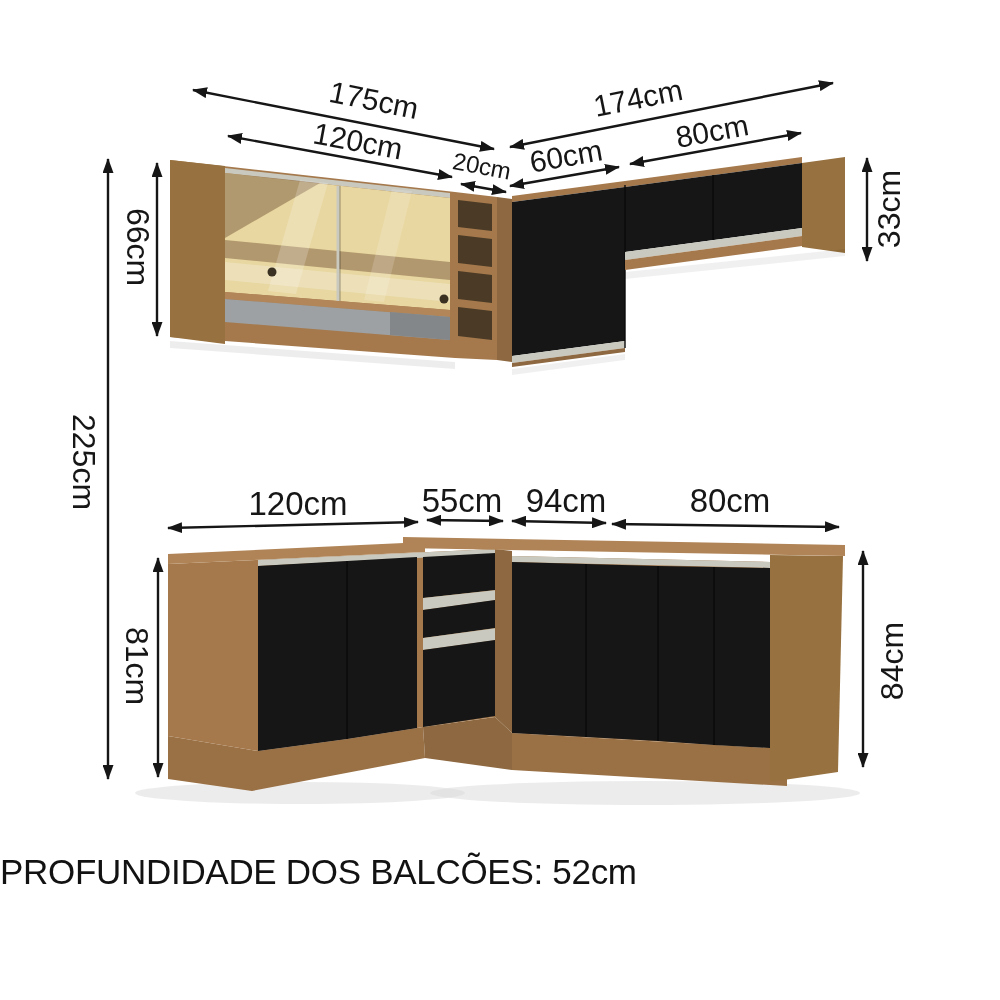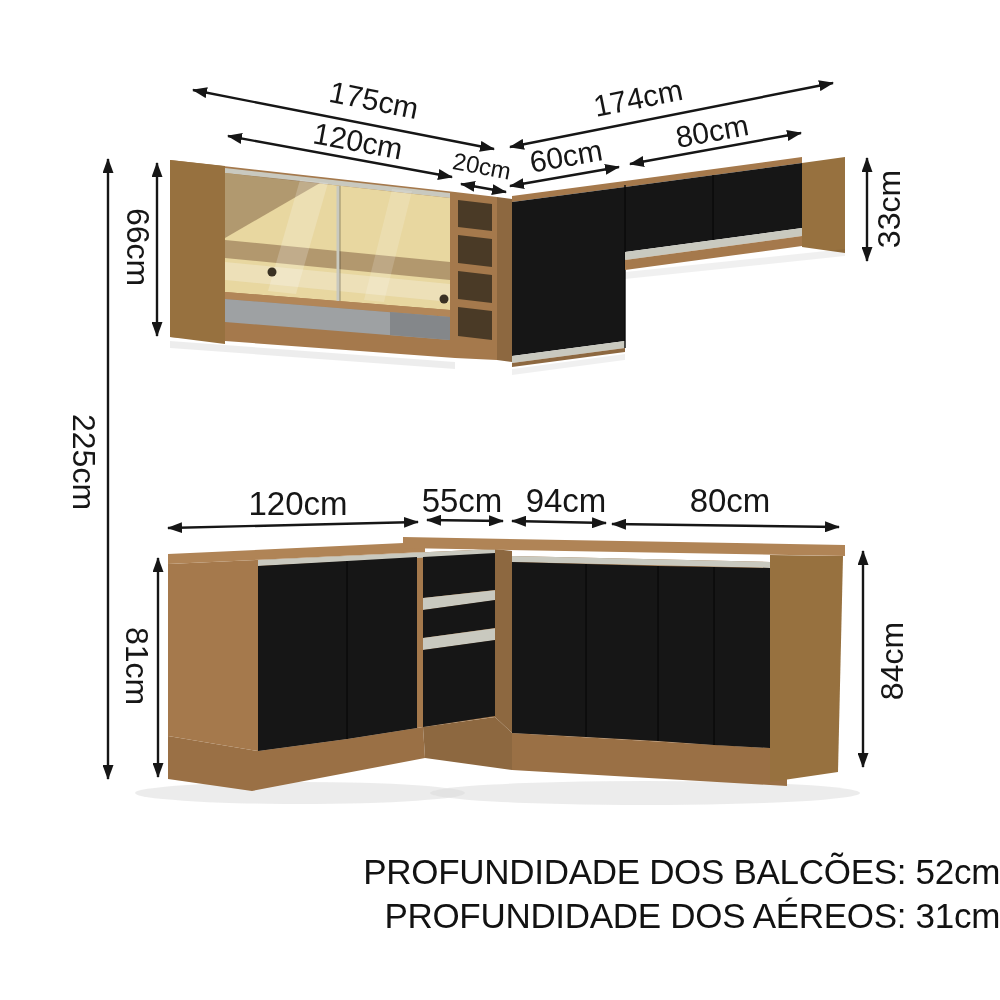--- a/index.html
+++ b/index.html
@@ -12,21 +12,21 @@
     fill:#161616;
   }
   .dim-label    { font-size:30px; }
   .dim-label-sm { font-size:24px; }
   .dim-label-v  { font-size:32px; }
   .dim-label-b  { font-size:33px; }
   .dim-line { stroke:#161616; stroke-width:2.4; }
   .gapline  { stroke:#0a0a0a; stroke-width:1.4; }
   .caption {
     position:absolute; left:0; top:850px; width:100%;
-    text-align:right; color:#121212;
+    text-align:left; color:#121212;
     font-size:35px; line-height:44px; letter-spacing:-0.3px;
   }
 </style>
 </head>
 <body>
 
 <div class="stage">
 <svg width="1000" height="1000" viewBox="0 0 1000 1000" xmlns="http://www.w3.org/2000/svg">
   <defs>
     <marker id="ah" markerUnits="userSpaceOnUse" markerWidth="15" markerHeight="11" refX="14" refY="5.5" orient="auto-start-reverse">
@@ -144,15 +144,14 @@
   <text class="dim-label-b" text-anchor="middle" dy="0.35em" transform="translate(298,503)">120cm</text>
   <text class="dim-label-b" text-anchor="middle" dy="0.35em" transform="translate(462,500)">55cm</text>
   <text class="dim-label-b" text-anchor="middle" dy="0.35em" transform="translate(566,500)">94cm</text>
   <text class="dim-label-b" text-anchor="middle" dy="0.35em" transform="translate(730,500)">80cm</text>
   <text class="dim-label-v" text-anchor="middle" dy="0.35em" transform="translate(137,666) rotate(90)">81cm</text>
   <text class="dim-label-v" text-anchor="middle" dy="0.35em" transform="translate(892,661) rotate(-90)">84cm</text>
 </svg>
 
 <div class="caption">
   <div>PROFUNDIDADE DOS BALCÕES: 52cm</div>
-  <div>PROFUNDIDADE DOS AÉREOS: 31cm</div>
 </div>
 </div>
 
 </body></html>

